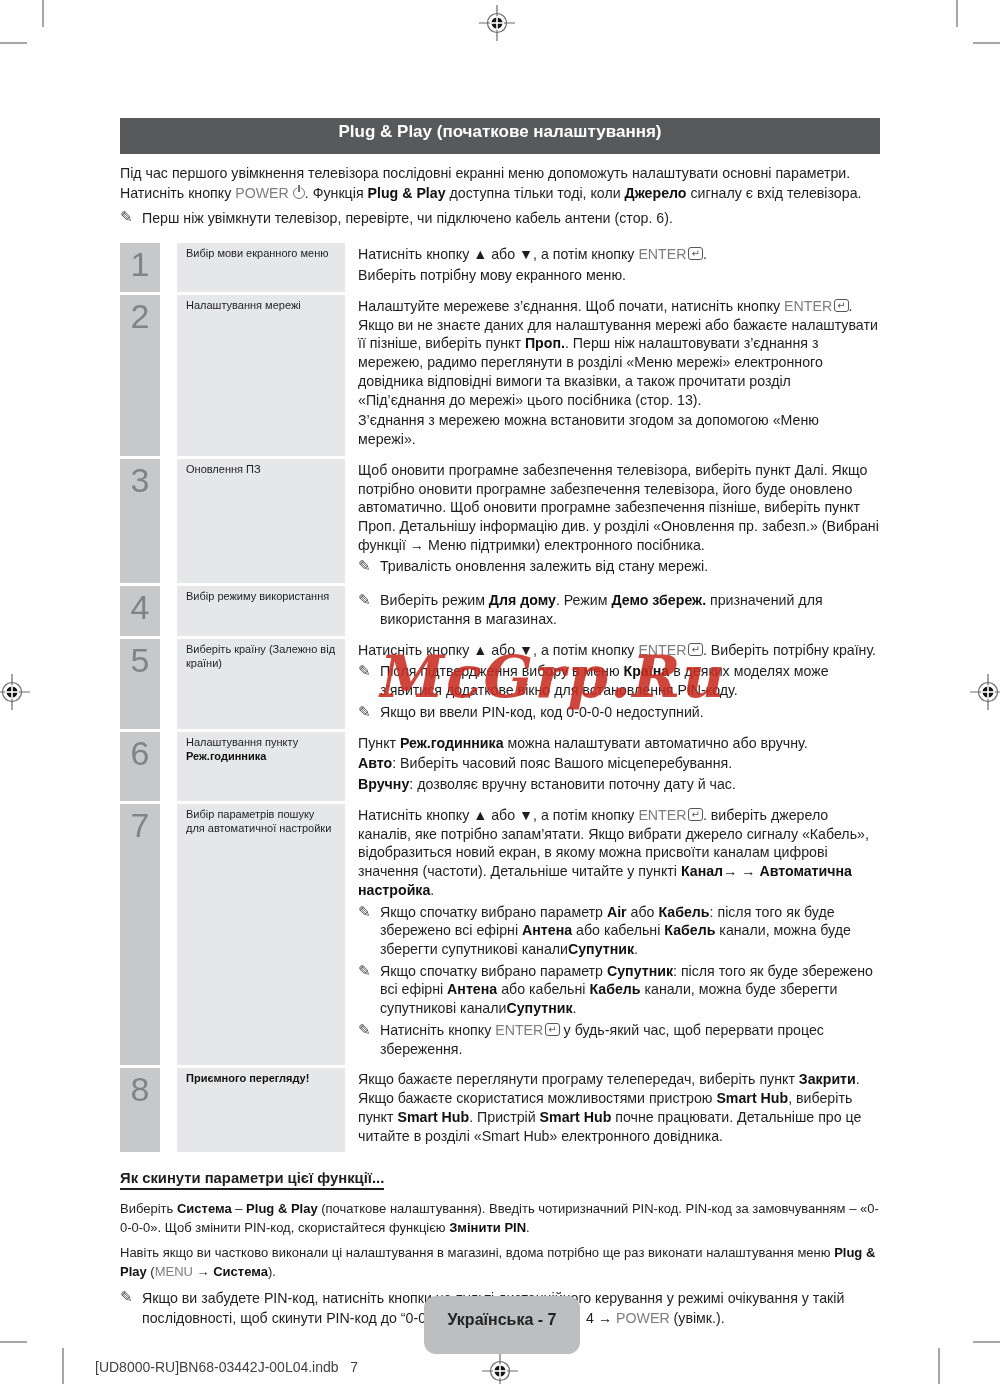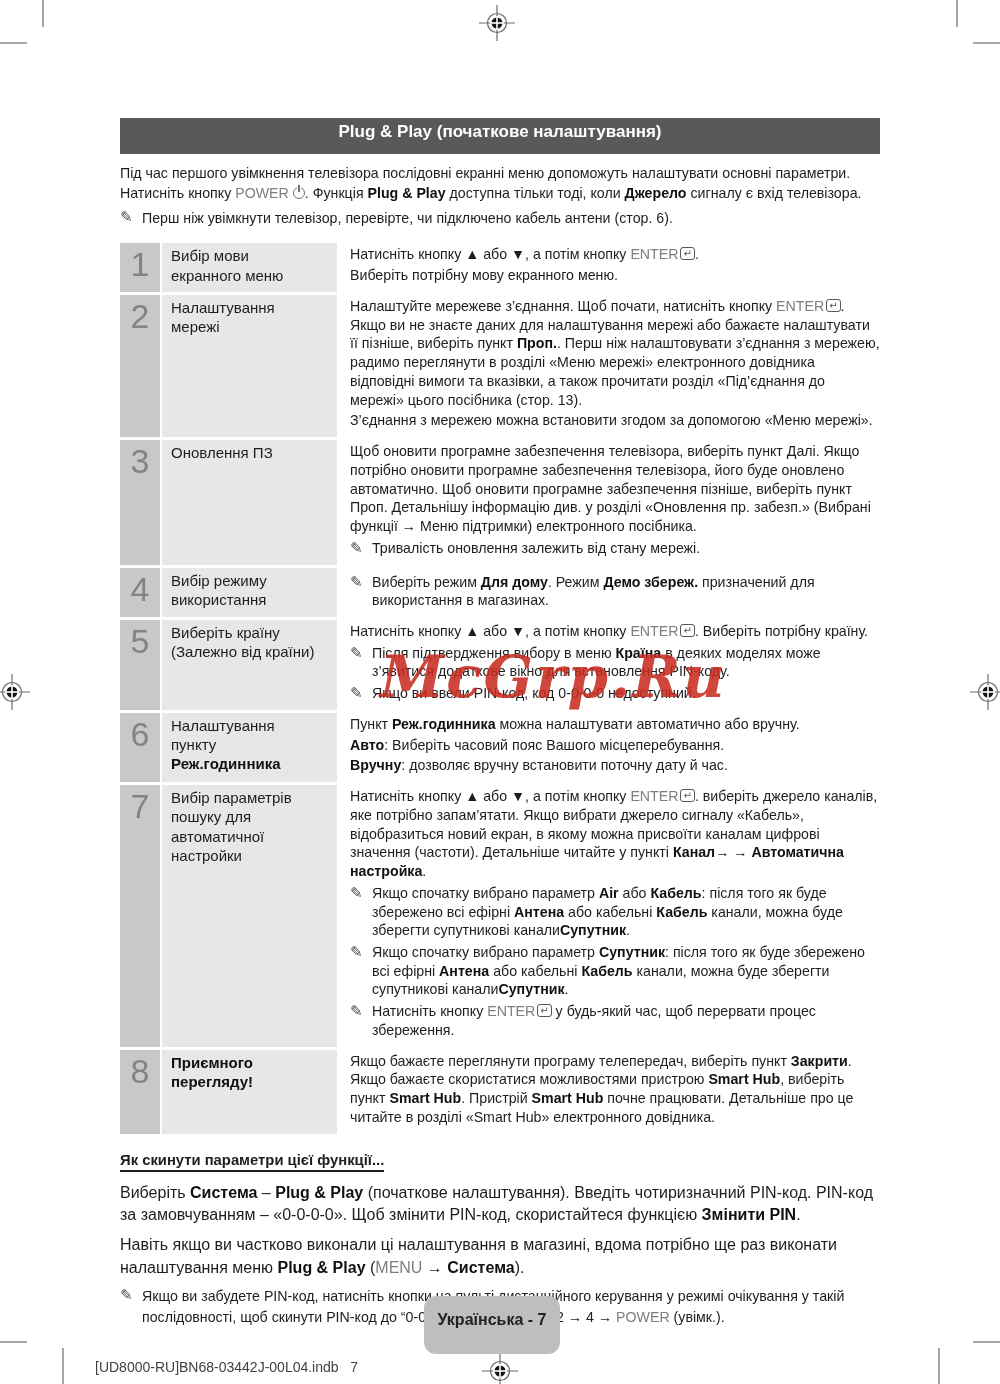--- a/index.html
+++ b/index.html
@@ -30,22 +30,22 @@
   .nt{flex:1;font-size:14.2px;line-height:1.32;}
   .intro-note .nt{line-height:1.42;}
 
   .steps{margin-top:15px;}
   .step{display:flex;margin-bottom:3px;}
   .step-num{
     flex:none;width:40px;background:#c7c8ca;color:#828386;
     font-size:34px;line-height:1;text-align:center;padding-top:4px;
   }
   .step-label{
-    flex:none;width:150px;background:#e6e7e8;margin-left:2px;
-    padding:3px 16px 6px 9px;font-size:15px;line-height:1.28;
+    flex:none;width:150px;background:#e6e7e8;margin-left:17px;
+    padding:3px 9px 6px 9px;font-size:11px;line-height:1.28;
   }
   .step-body{flex:1;padding:2px 0 5px 13px;font-size:14.2px;line-height:1.32;}
   .step-body p{margin:0 0 2px 0;}
   .step-body .note{margin:3px 0 2px 0;}
 
   .g{color:#7d7e81;}
   b{color:#111;}
 
   .ie{
     display:inline-block;border:1px solid #565759;border-radius:3px;
@@ -60,32 +60,32 @@
     content:"";position:absolute;left:50%;top:-3.5px;transform:translateX(-50%);
     width:2px;height:7px;background:#707174;
     border-left:1.5px solid #fff;border-right:1.5px solid #fff;
   }
 
   .reset{margin-top:17px;}
   .reset-h{
     display:inline-block;font-size:14.8px;font-weight:bold;margin:0 3px 10px 0;
     border-bottom:2px solid #1e1e20;padding-bottom:2px;
   }
-  .reset p{font-size:16px;line-height:1.42;margin:0 0 7px 0;}
+  .reset p{font-size:13px;line-height:1.42;margin:0 0 7px 0;}
   .reset .note .nt{line-height:1.42;}
 
   .watermark{
     position:absolute;left:380px;top:643px;
     font-family:"DejaVu Serif","Liberation Serif",serif;
     font-style:italic;font-weight:bold;font-size:58px;
     color:#c92b20;opacity:.87;letter-spacing:2px;white-space:nowrap;
   }
 
   .tab{
-    position:absolute;left:424px;top:1296px;width:136px;height:58px;
+    position:absolute;left:424px;top:1296px;width:156px;height:58px;
     background:#bcbec0;border-radius:12px;text-align:center;
   }
   .tab-label{font-weight:bold;font-size:16px;color:#222;padding-top:15px;}
 
   .pfoot{position:absolute;top:1359px;font-size:14px;color:#414143;white-space:pre;}
   .pfoot.left{left:95px;}
   .pfoot.right{right:36px;margin-top:32px;}
 </style>
 </head>
 <body>

